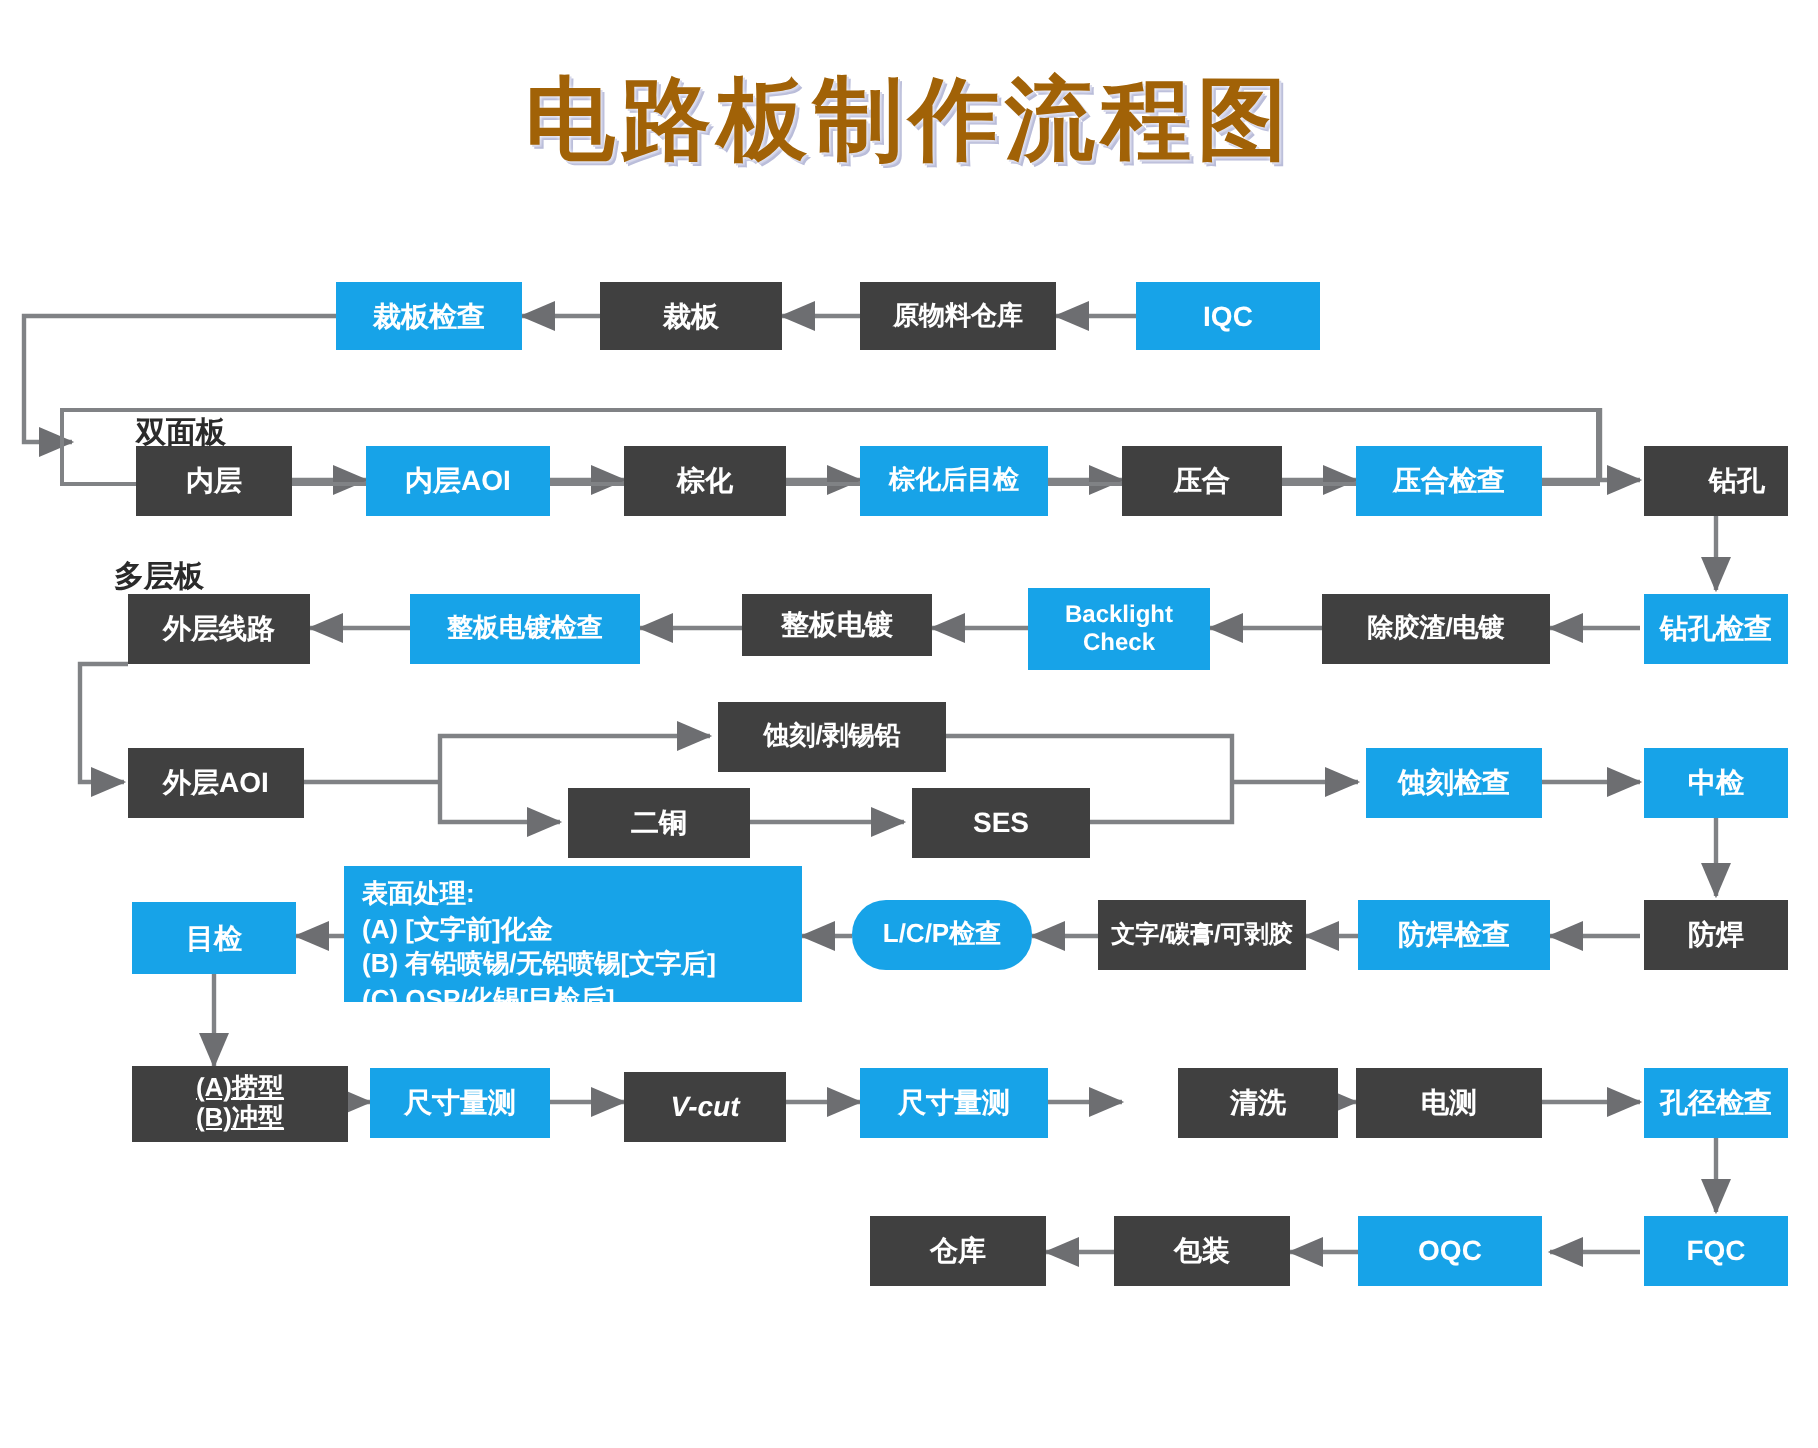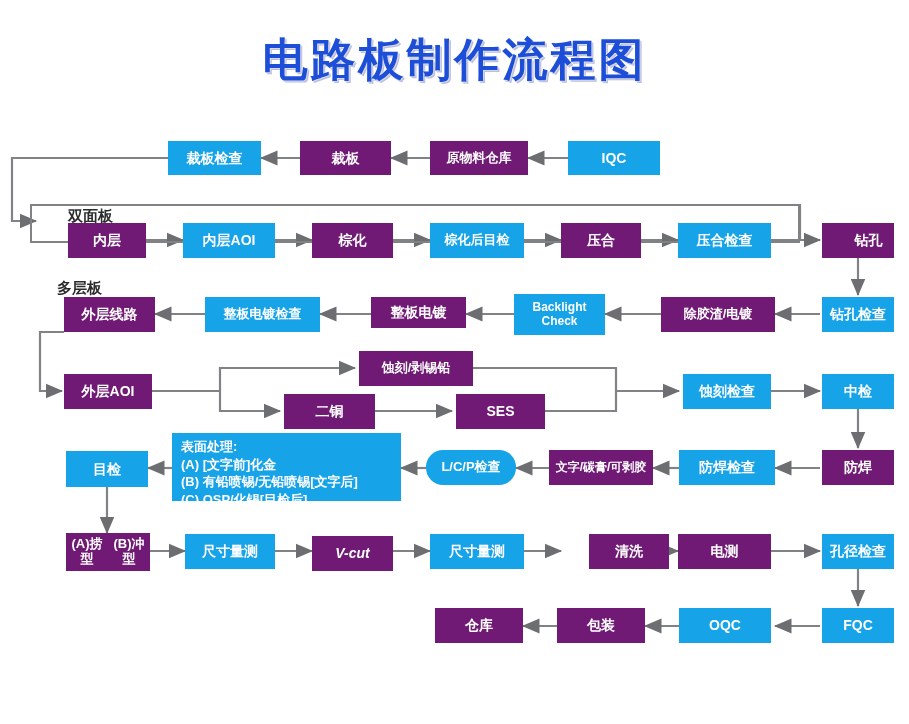--- a/index.html
+++ b/index.html
@@ -13,21 +13,21 @@
   #stage{position:absolute;left:0;top:0;width:909px;height:724px;}
   #wires{position:absolute;left:0;top:0;width:909px;height:724px;}
 
   .title{
     position:absolute;
     left:0;top:30px;width:909px;
     text-align:center;
     font-size:45px;
     font-weight:bold;
     letter-spacing:3px;
-    color:#1d4ed8;
+    color:#a16207;
     -webkit-text-stroke:3px #ffffff;
     paint-order:stroke fill;
     text-shadow:
        0 0 2px #ffffff,
        1px 1px 0 #c9cbe4,
        2px 2px 0 #b9bcd9;
   }
 
   .node{
     position:absolute;
@@ -36,21 +36,21 @@
     align-items:center;
     justify-content:center;
     color:#ffffff;
     font-weight:bold;
     font-size:14px;
     line-height:1.15;
     text-align:center;
     z-index:3;
   }
   .node.blue{background:#17a3e8;}
-  .node.orange{background:#701a75;}
+  .node.orange{background:#404040;}
   .node.sm{font-size:13px;}
   .node.xs{font-size:12px;}
 
   .boxlabel{
     position:absolute;
     color:#2b2b2b;
     font-weight:bold;
     font-size:15px;
     z-index:4;
     white-space:nowrap;
@@ -197,21 +197,21 @@
 
   <div class="surface" style="left:172px;top:433px;width:229px;height:68px;">
     <div>表面处理:</div>
     <div>(A) [文字前]化金</div>
     <div>(B) 有铅喷锡/无铅喷锡[文字后]</div>
     <div>(C) OSP/化锡[目检后]</div>
   </div>
 
   <div class="node blue" style="left:66px;top:451px;width:82px;height:36px;">目检</div>
 
-  <div class="node orange sm" style="left:66px;top:533px;width:84px;height:38px;flex-direction:row;">
+  <div class="node orange sm" style="left:66px;top:533px;width:108px;height:38px;flex-direction:column;text-decoration:underline;">
     <span>(A)捞型</span>
     <span>(B)冲型</span>
   </div>
   <div class="node blue" style="left:185px;top:534px;width:90px;height:35px;">尺寸量测</div>
   <div class="node orange" style="left:312px;top:536px;width:81px;height:35px;font-style:italic;">V-cut</div>
   <div class="node blue" style="left:430px;top:534px;width:94px;height:35px;">尺寸量测</div>
   <div class="node orange" style="left:561px;top:534px;width:80px;height:35px;margin-left:28px;">清洗</div>
   <div class="node orange" style="left:678px;top:534px;width:93px;height:35px;">电测</div>
   <div class="node blue" style="left:822px;top:534px;width:72px;height:35px;">孔径检查</div>
 

